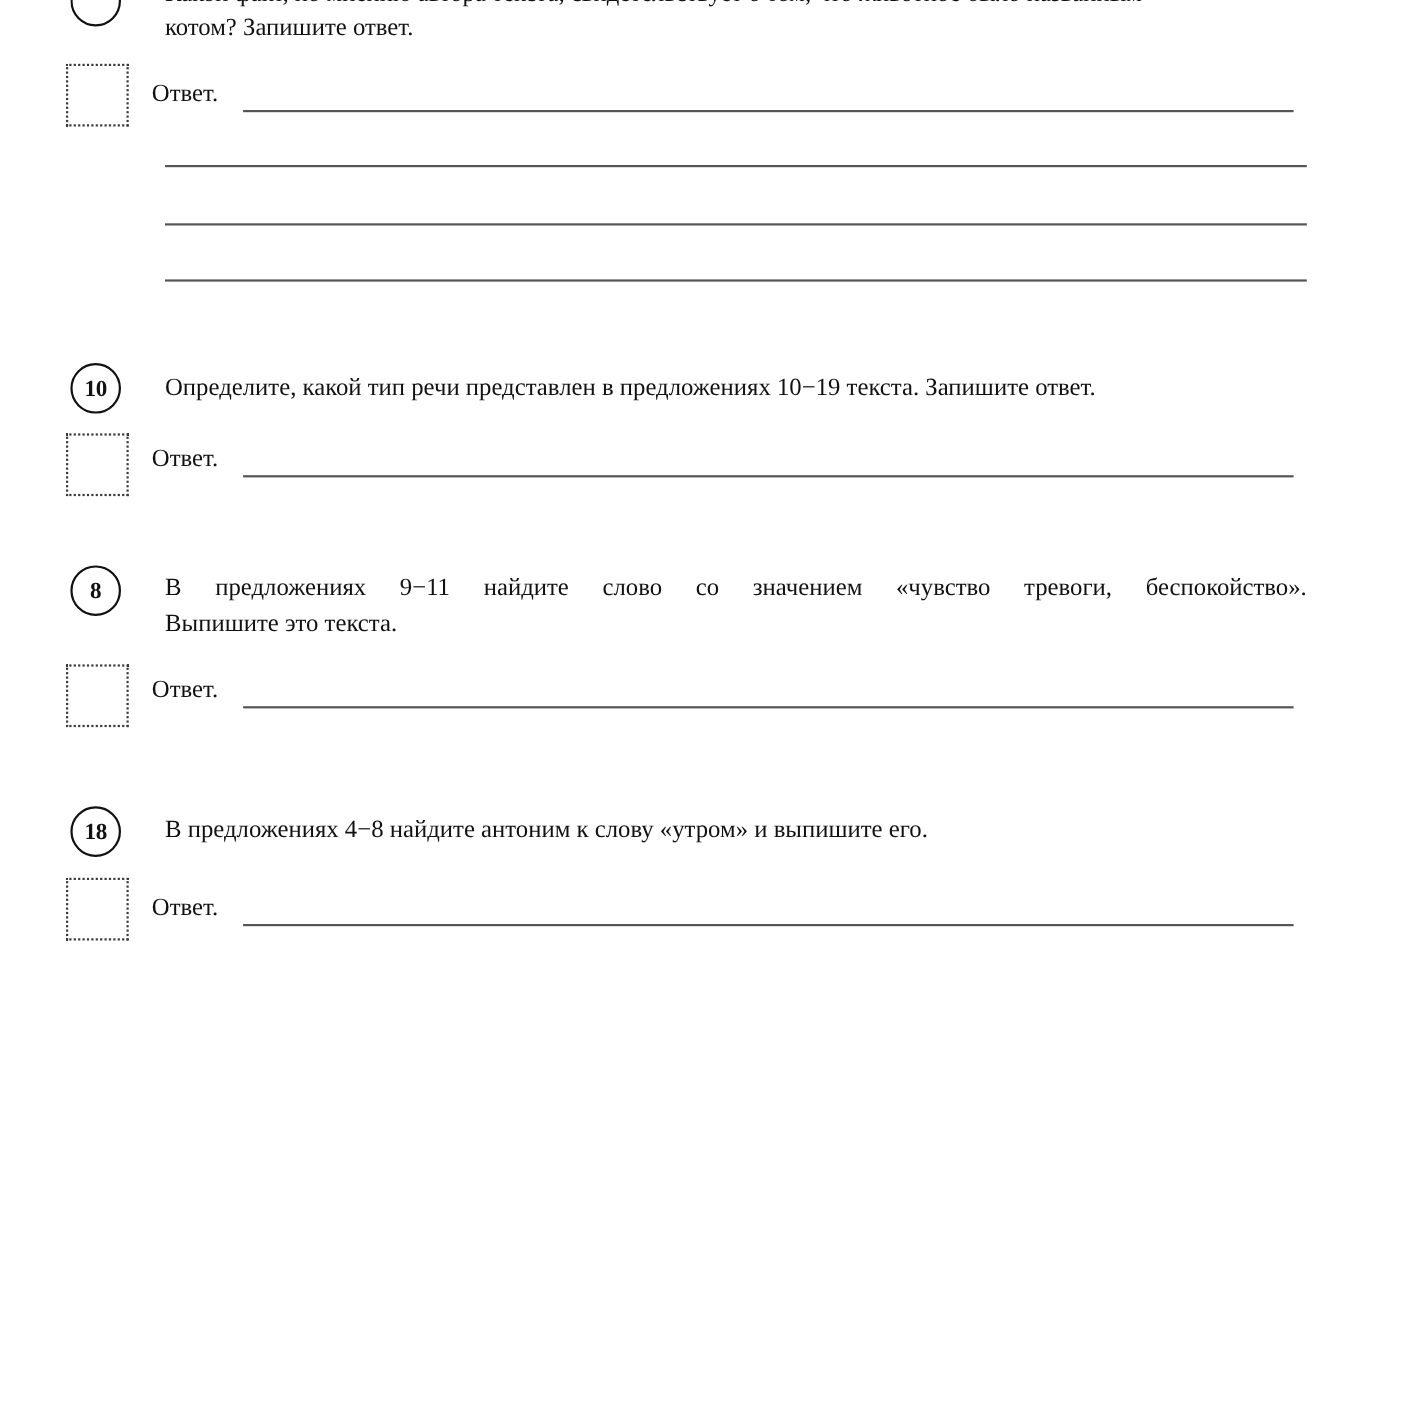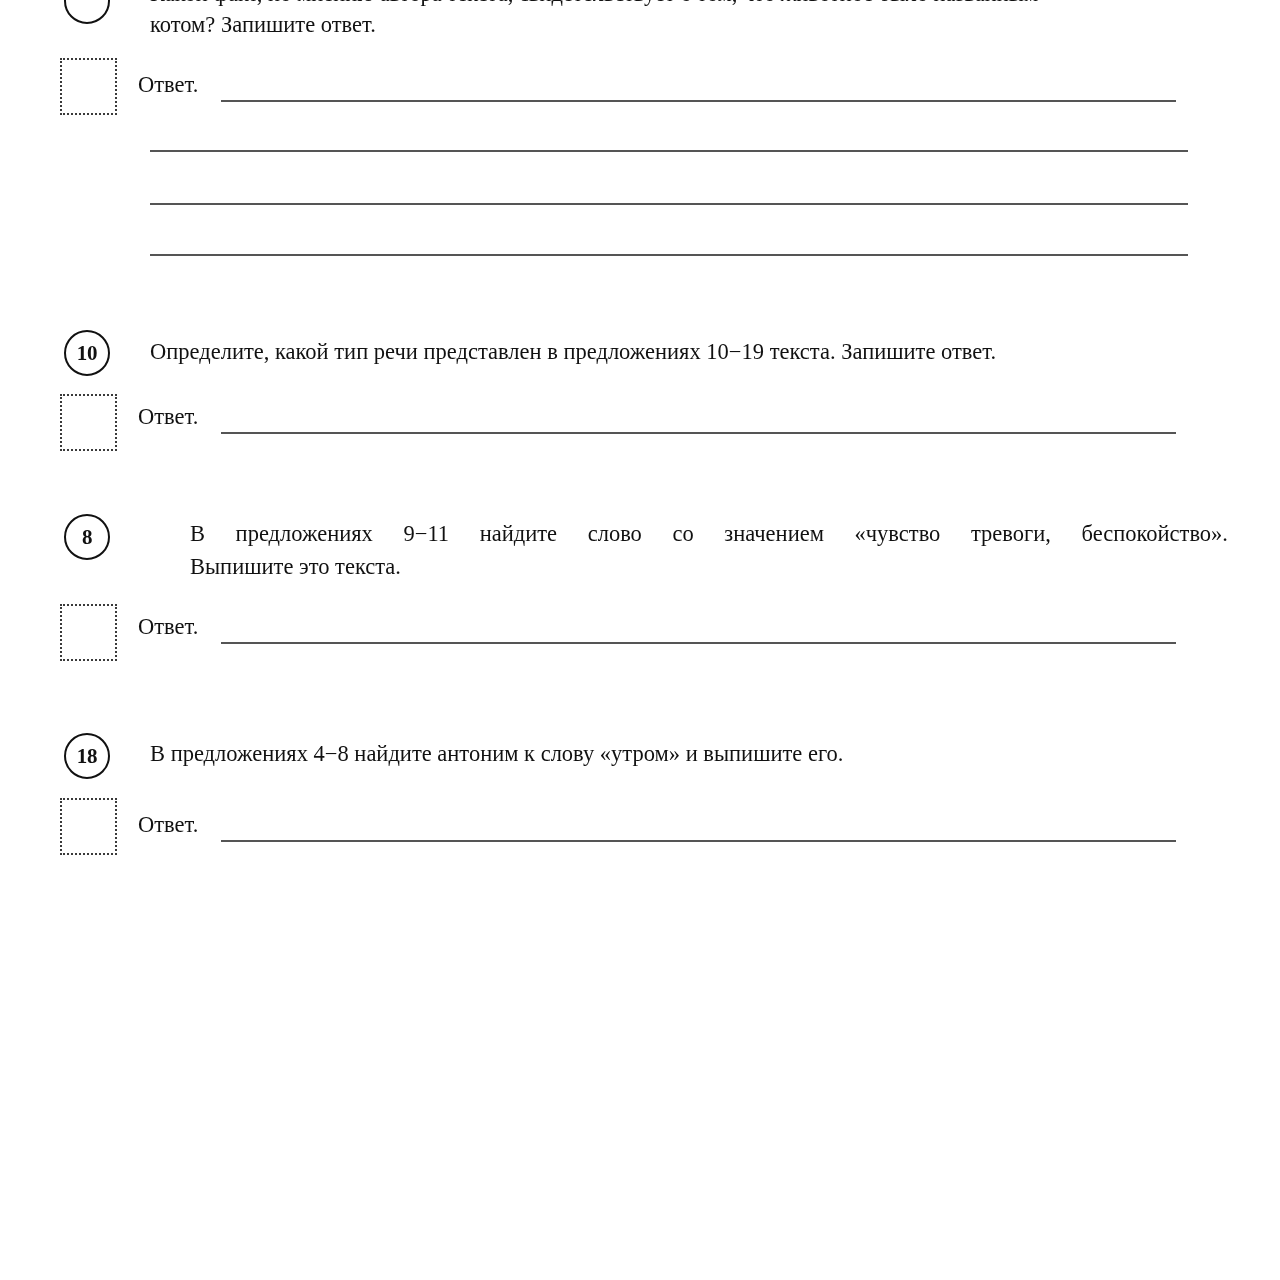--- a/index.html
+++ b/index.html
@@ -182,21 +182,21 @@
     <div class="ans-row" style="top:72px;">
       <span class="ans-label">Ответ.</span>
       <span class="ans-rule"></span>
     </div>
   </div>
 
   <div class="task" style="top:512px;height:160px;">
 
     <div class="qnum-circle" style="top:2px;">8</div>
 
-    <div class="qtext" style="top:5px;margin-left:40px;">
+    <div class="qtext" style="top:5px;">
       <div style="text-align:justify;text-align-last:justify;">В предложениях 9−11 найдите слово со значением «чувство тревоги, беспокойство».</div>
       <div style="text-align:left;">Выпишите это текста.</div>
     </div>
 
     <div class="answer-box" style="top:92px;"></div>
 
     <div class="ans-row" style="top:100px;">
       <span class="ans-label">Ответ.</span>
       <span class="ans-rule"></span>
     </div>

